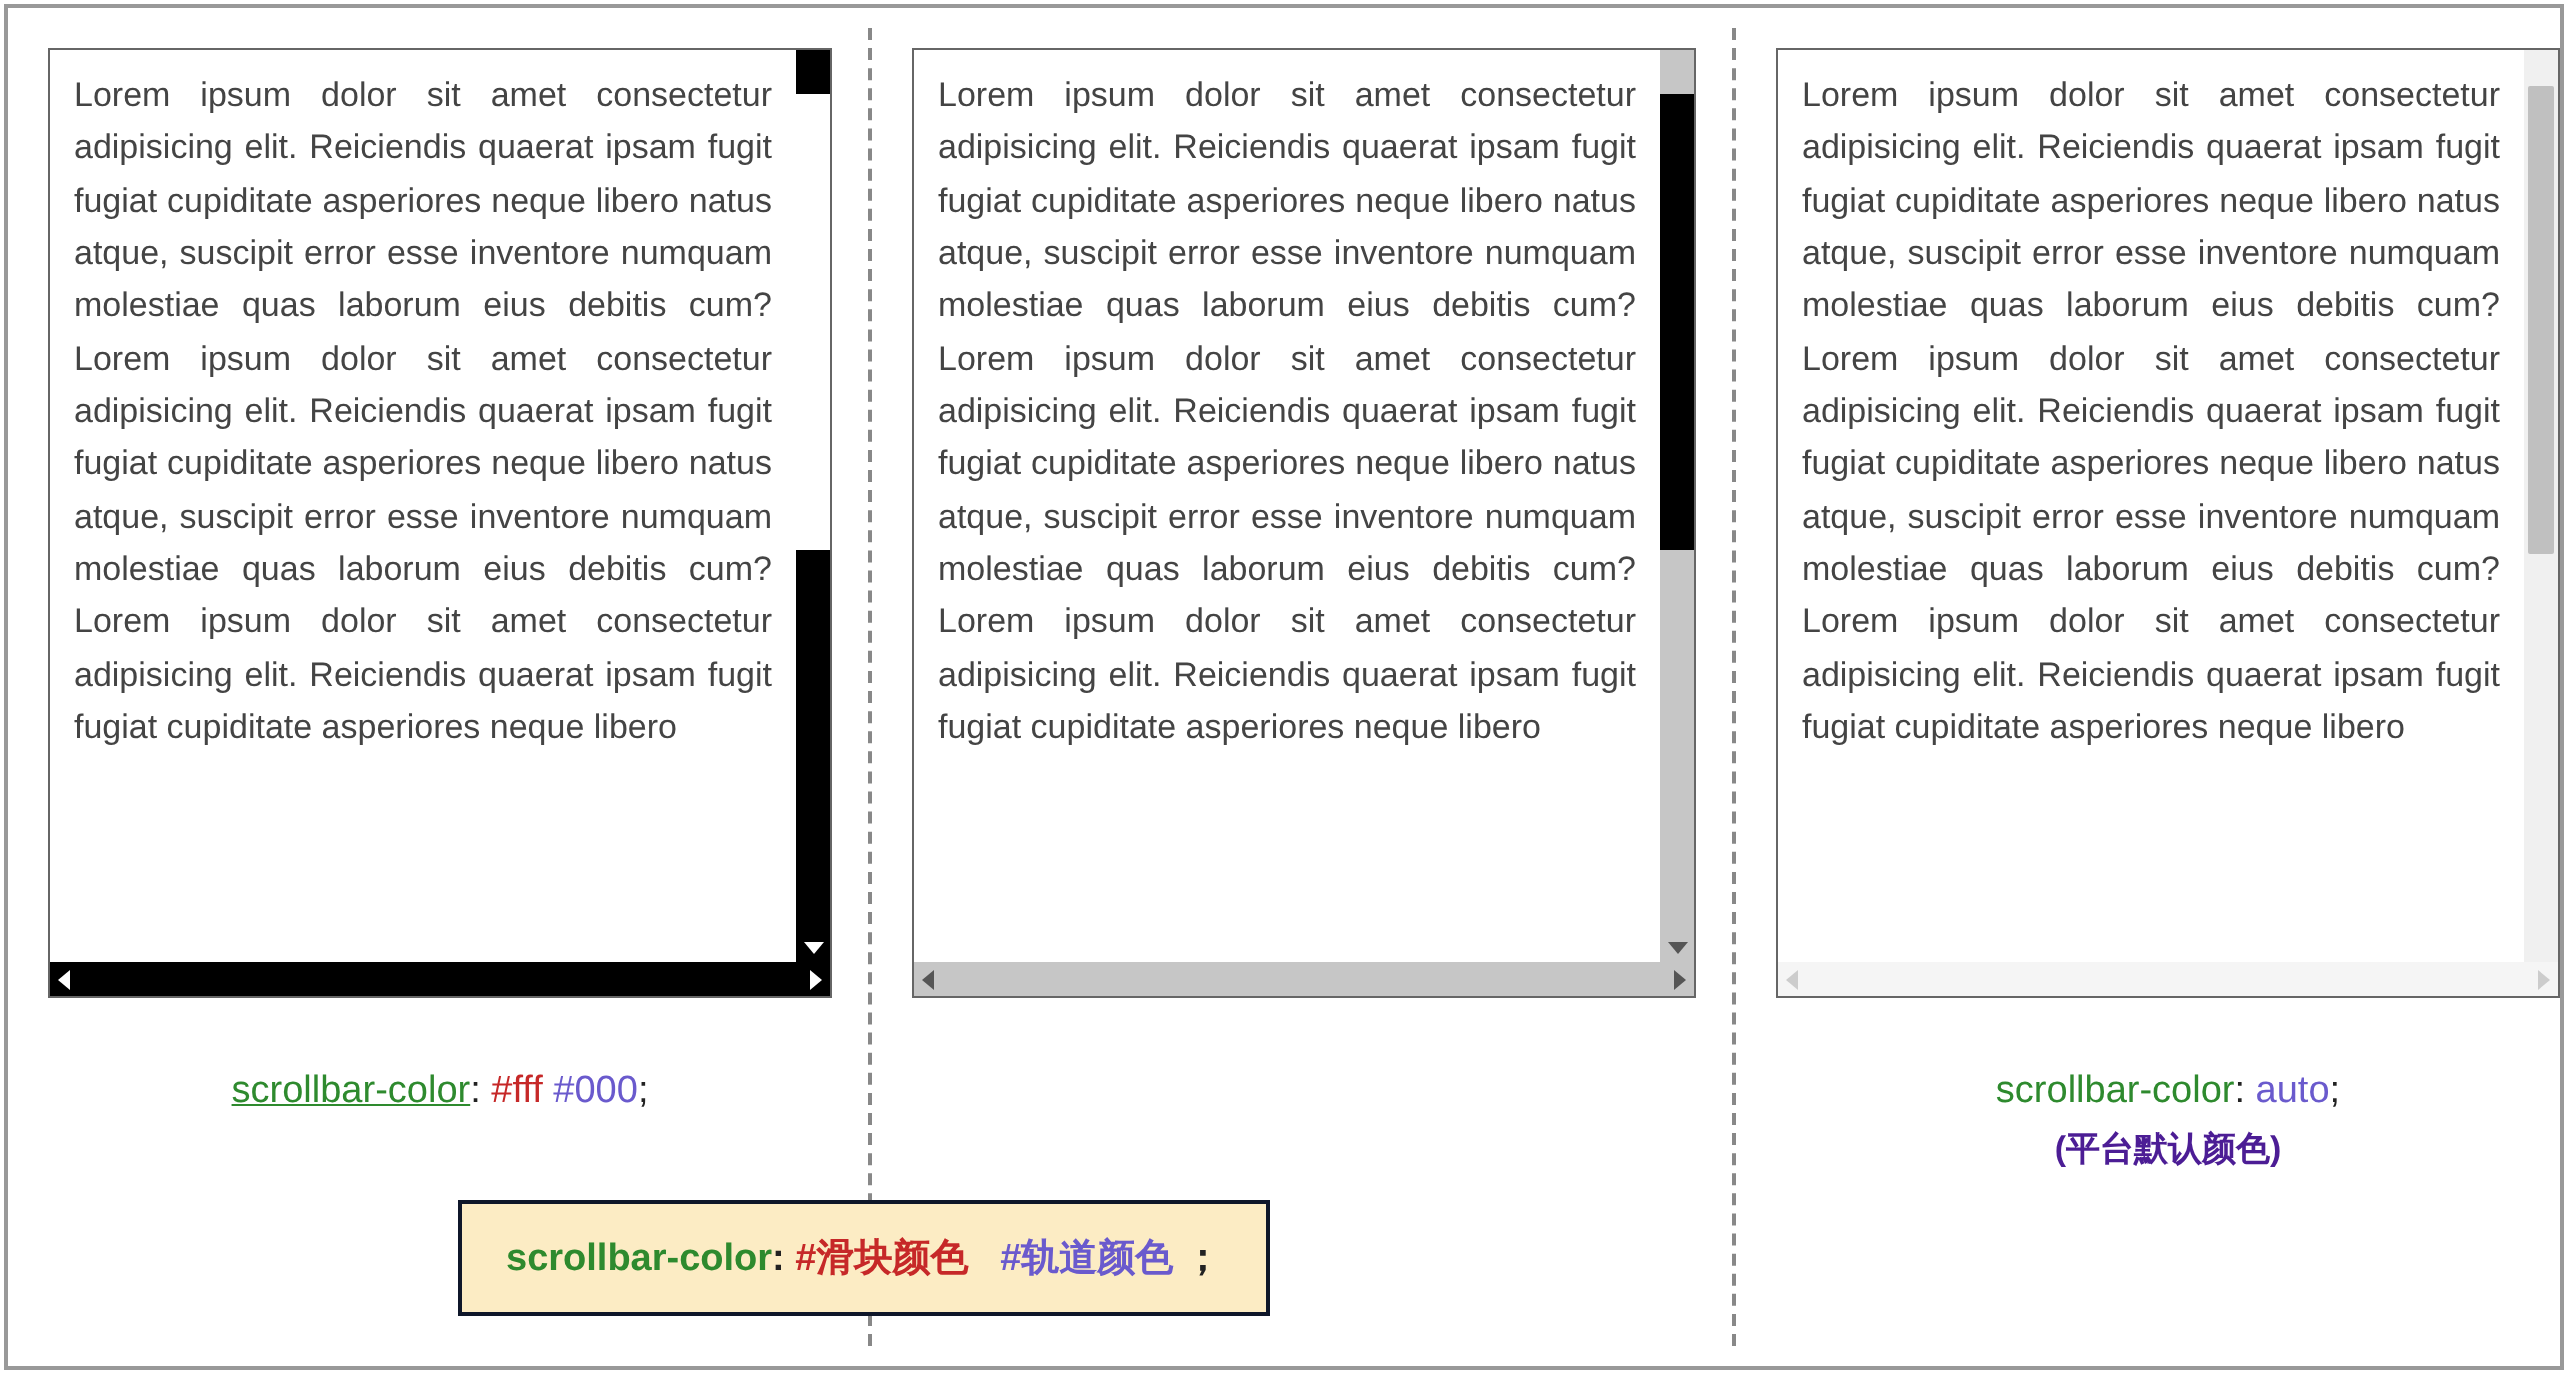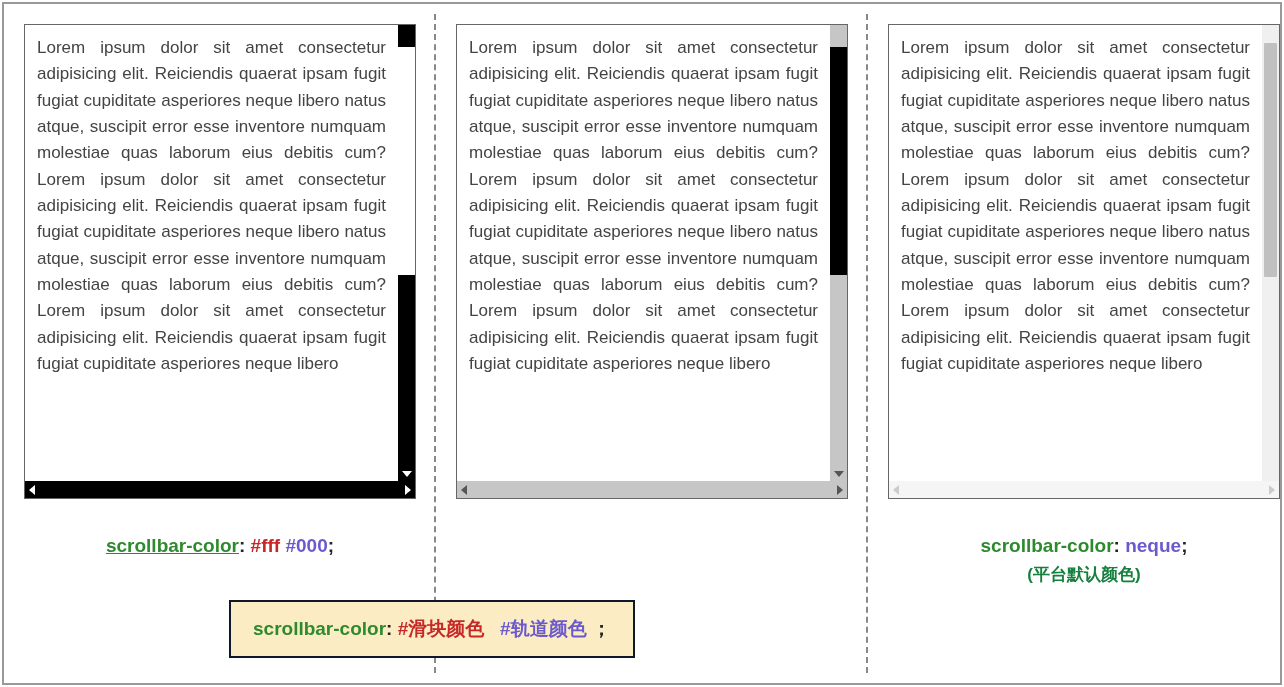--- a/index.html
+++ b/index.html
@@ -129,33 +129,33 @@
     .box3 .harrow-r {
       right: 4px; top: 50%; transform: translateY(-50%);
       border-top: 5px solid transparent;
       border-bottom: 5px solid transparent;
       border-left: 6px solid #ccc;
     }
 
     .caption {
       margin-top: 36px;
       font-size: 19px;
-      font-weight: bold;
+      font-weight: normal;
       text-align: center;
     }
     .prop { color: #2e8a2e; text-decoration: underline; }
     .prop-nolink { color: #2e8a2e; }
     .val-red { color: #c62828; }
     .val-purple { color: #6a5acd; }
     .punct { color: #222; }
     .subcaption {
       margin-top: 6px;
       font-size: 17px;
       font-weight: bold;
-      color: #15803d;
+      color: #4c1d95;
       text-align: center;
     }
     .formula {
       position: absolute;
       left: 225px;
       bottom: 25px;
       background: #fcecc4;
       border: 2px solid #0f172a;
       padding: 14px 22px;
       font-size: 19px;
@@ -203,21 +203,21 @@
       <div class="scrollcontent">Lorem ipsum dolor sit amet consectetur adipisicing elit. Reiciendis quaerat ipsam fugit fugiat cupiditate asperiores neque libero natus atque, suscipit error esse inventore numquam molestiae quas laborum eius debitis cum? Lorem ipsum dolor sit amet consectetur adipisicing elit. Reiciendis quaerat ipsam fugit fugiat cupiditate asperiores neque libero natus atque, suscipit error esse inventore numquam molestiae quas laborum eius debitis cum? Lorem ipsum dolor sit amet consectetur adipisicing elit. Reiciendis quaerat ipsam fugit fugiat cupiditate asperiores neque libero</div>
       <div class="vtrack">
         <div class="vthumb"></div>
       </div>
       <div class="htrack">
         <div class="arrow harrow-l"></div>
         <div class="arrow harrow-r"></div>
       </div>
     </div>
     <div class="caption">
-      <span class="prop-nolink">scrollbar-color</span><span class="punct">: </span><span class="val-purple">neque</span><span class="punct">;</span>
+      <span class="prop-nolink">scrollbar-color</span><span class="punct">: </span><span class="val-purple">auto</span><span class="punct">;</span>
     </div>
     <div class="subcaption">(平台默认颜色)</div>
   </div>
 
   <div class="formula">
     <span class="prop-nolink">scrollbar-color</span><span class="punct">: </span><span class="val-red">#滑块颜色</span><span style="white-space:pre;">   </span><span class="val-purple">#轨道颜色</span><span class="punct"> ；</span>
   </div>
 
 </div>
 

